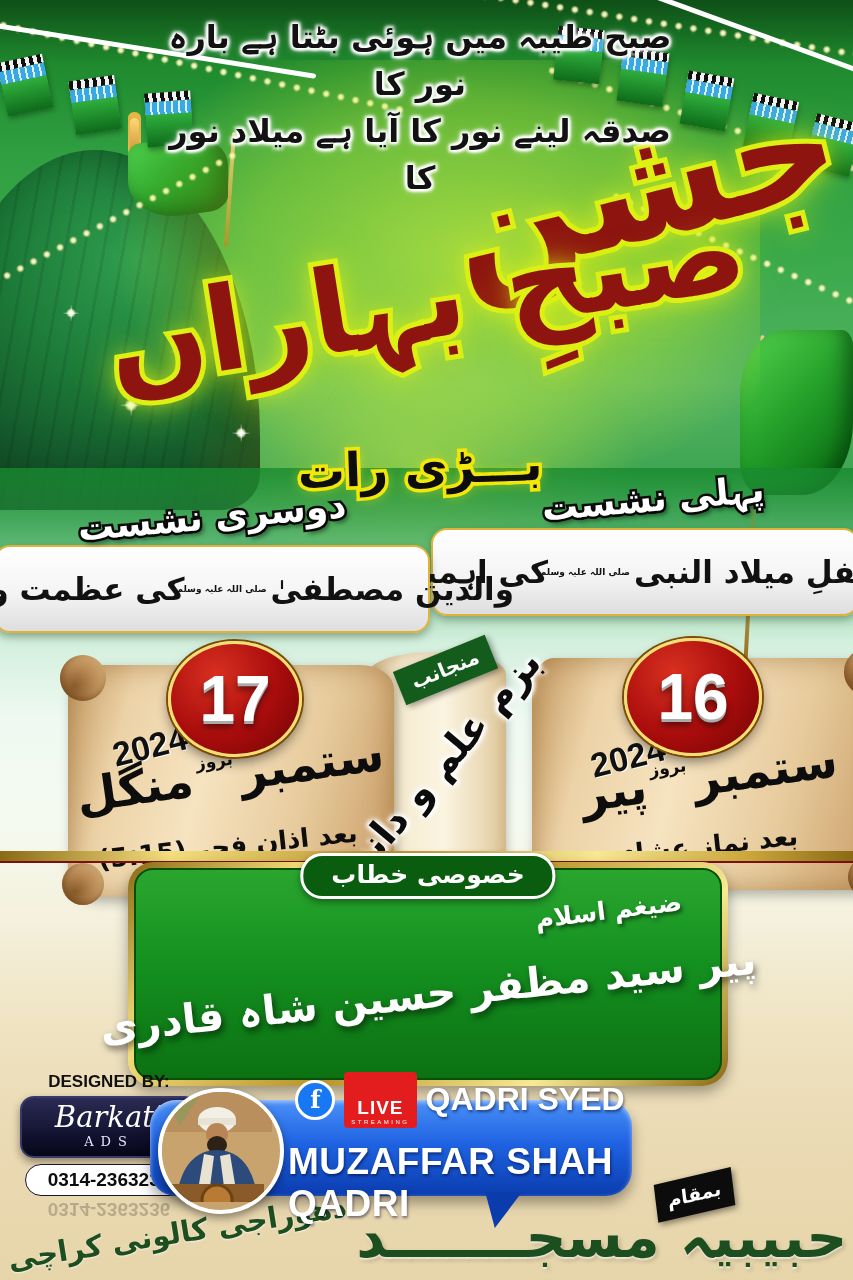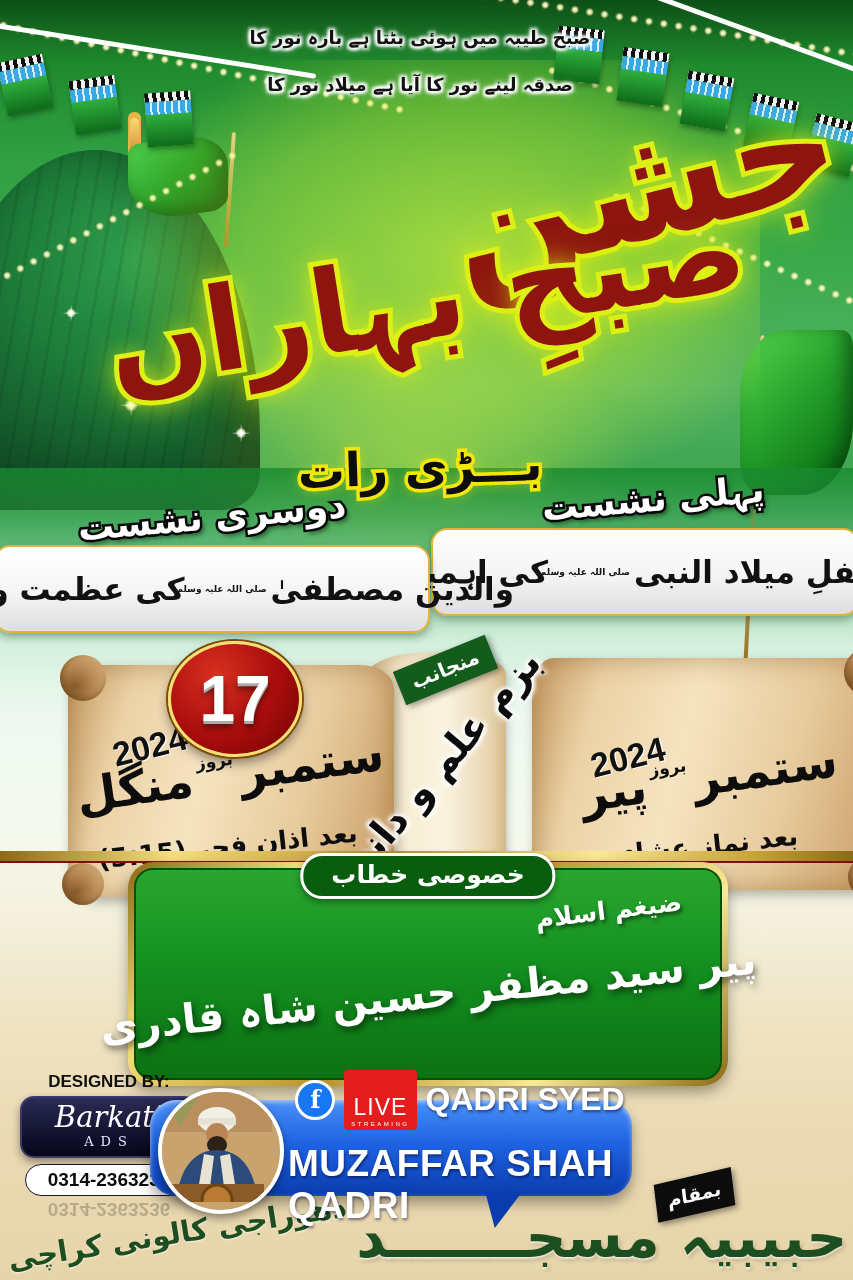--- a/index.html
+++ b/index.html
@@ -40,21 +40,21 @@
   .bunt .bc{height:9px;background:repeating-linear-gradient(90deg,#101010 0 4px,#f2f2f2 4px 8px);}
   .bunt .bb{height:13px;background:repeating-linear-gradient(90deg,#3aa8e2 0 5px,#d8f2ff 5px 7px);}
   .bunt .bg2{height:32px;background:linear-gradient(180deg,#2fae3d,#0e6b1a);}
   .sparkle{z-index:2;width:26px;height:26px;
     background:radial-gradient(circle,#ffffff 0 3px,rgba(255,255,210,.85) 6px,transparent 11px);}
   .sparkle::before,.sparkle::after{content:"";position:absolute;background:linear-gradient(180deg,transparent,#fff,transparent);}
   .sparkle::before{left:11.5px;top:-6px;width:3px;height:38px;}
   .sparkle::after{top:11.5px;left:-6px;height:3px;width:38px;background:linear-gradient(90deg,transparent,#fff,transparent);}
   
   .couplet{left:150px;top:14px;width:540px;z-index:5;text-align:center;direction:rtl;
-    color:#121212;font-size:18px;font-weight:bold;line-height:47px;
+    color:#121212;font-size:32px;font-weight:bold;line-height:47px;
     text-shadow:0 0 5px #fff,0 0 9px #fff,2px 2px 3px #fff,-2px 2px 3px #fff,2px -2px 3px #fff,-2px -2px 3px #fff;}
   .title-w1{left:470px;top:112px;width:370px;z-index:4;text-align:center;direction:rtl;
     color:#8e1410;font-size:150px;font-weight:bold;line-height:.95;transform:rotate(-14deg);
     -webkit-text-stroke:10px #dff015;paint-order:stroke fill;
     text-shadow:0 0 24px rgba(223,240,20,.95),0 0 46px rgba(210,240,30,.6);}
   .title-w2{left:128px;top:238px;width:620px;z-index:4;text-align:center;direction:rtl;white-space:nowrap;
     color:#8e1410;font-size:116px;font-weight:bold;line-height:1;transform:rotate(-9deg);
     -webkit-text-stroke:10px #dff015;paint-order:stroke fill;
     text-shadow:0 0 24px rgba(223,240,20,.95),0 0 46px rgba(210,240,30,.6);}
   .subtitle{left:230px;top:440px;width:380px;z-index:5;text-align:center;direction:rtl;
@@ -137,21 +137,21 @@
     clip-path:polygon(8% 0,100% 0,32% 100%);}
   .photo{position:absolute;left:8px;top:-12px;width:118px;height:118px;border-radius:50%;
     border:4px solid #fff;overflow:hidden;box-shadow:0 4px 9px rgba(0,0,0,.4);background:#c9a36e;}
   .livebar .content{margin-left:138px;height:100%;display:flex;flex-direction:column;justify-content:center;align-items:center;gap:1px;
     font-family:"Liberation Sans",sans-serif;color:#fff;}
   .lrow{display:flex;align-items:center;gap:9px;}
   .fb{width:34px;height:34px;border-radius:50%;background:#1877f2;border:3px solid #fff;
     display:flex;align-items:center;justify-content:center;color:#fff;
     font-family:"DejaVu Serif",serif;font-weight:bold;font-size:24px;line-height:1;}
   .livebadge{background:#e31d1d;border-radius:4px;padding:2px 7px 3px;text-align:center;line-height:1;}
-  .livebadge .lv{font-size:23px;font-weight:normal;letter-spacing:1px;margin-top:24px;}
+  .livebadge .lv{font-size:19px;font-weight:bold;letter-spacing:1px;margin-top:24px;}
   .livebadge .st{font-size:6px;letter-spacing:2.5px;margin-top:2px;}
   .l1{font-size:32px;font-weight:bold;text-shadow:1px 2px 3px rgba(0,0,40,.5);}
   .l2{font-size:37px;font-weight:bold;letter-spacing:.5px;text-shadow:1px 2px 3px rgba(0,0,40,.5);margin-top:12px;}
   
   .venue-label{left:655px;top:1176px;z-index:8;background:#0c0c0c;color:#fff;direction:rtl;
     padding:7px 12px 9px;font-size:19px;font-weight:bold;transform:rotate(-13deg) skewX(-6deg);
     box-shadow:2px 3px 6px rgba(0,0,0,.45);}
   .venue{left:0;top:1194px;width:853px;height:86px;z-index:7;display:flex;direction:rtl;
     align-items:center;justify-content:center;gap:8px;color:#1d4e20;}
   .venue .vname{font-size:57px;font-weight:bold;white-space:nowrap;text-shadow:0 2px 2px rgba(255,255,255,.7),2px 3px 4px rgba(60,40,0,.25);}
@@ -251,20 +251,21 @@
     <span>کی عظمت و شان</span>
   </div>
 
   <div class="layer scroll-mid"></div>
   <div class="layer org-label">منجانب</div>
   <div class="layer org-name">بزم علم و دانش</div>
 
   <div class="layer scroll" style="left:492px;top:658px;width:352px;height:232px;">
     <div class="curl" style="right:-8px;top:-10px;width:48px;height:48px;"></div>
     <div class="curl" style="right:-6px;bottom:-8px;width:42px;height:42px;"></div>
+    <div class="badge" style="left:92px;top:-20px;width:132px;height:112px;">16</div>
     <div class="year" style="left:58px;top:80px;">2024</div>
     <div class="dateline" style="left:12px;top:92px;width:330px;transform:rotate(-8deg);">
       <span>ستمبر</span><span class="byword">بروز</span><span>پیر</span>
     </div>
     <div class="timeline" style="left:48px;top:172px;width:260px;transform:rotate(-6deg);">بعد نماز عشاء</div>
   </div>
 
   <div class="layer scroll" style="left:28px;top:665px;width:326px;height:232px;">
     <div class="curl" style="left:-8px;top:-10px;width:46px;height:46px;"></div>
     <div class="curl" style="left:-6px;bottom:-8px;width:42px;height:42px;"></div>

